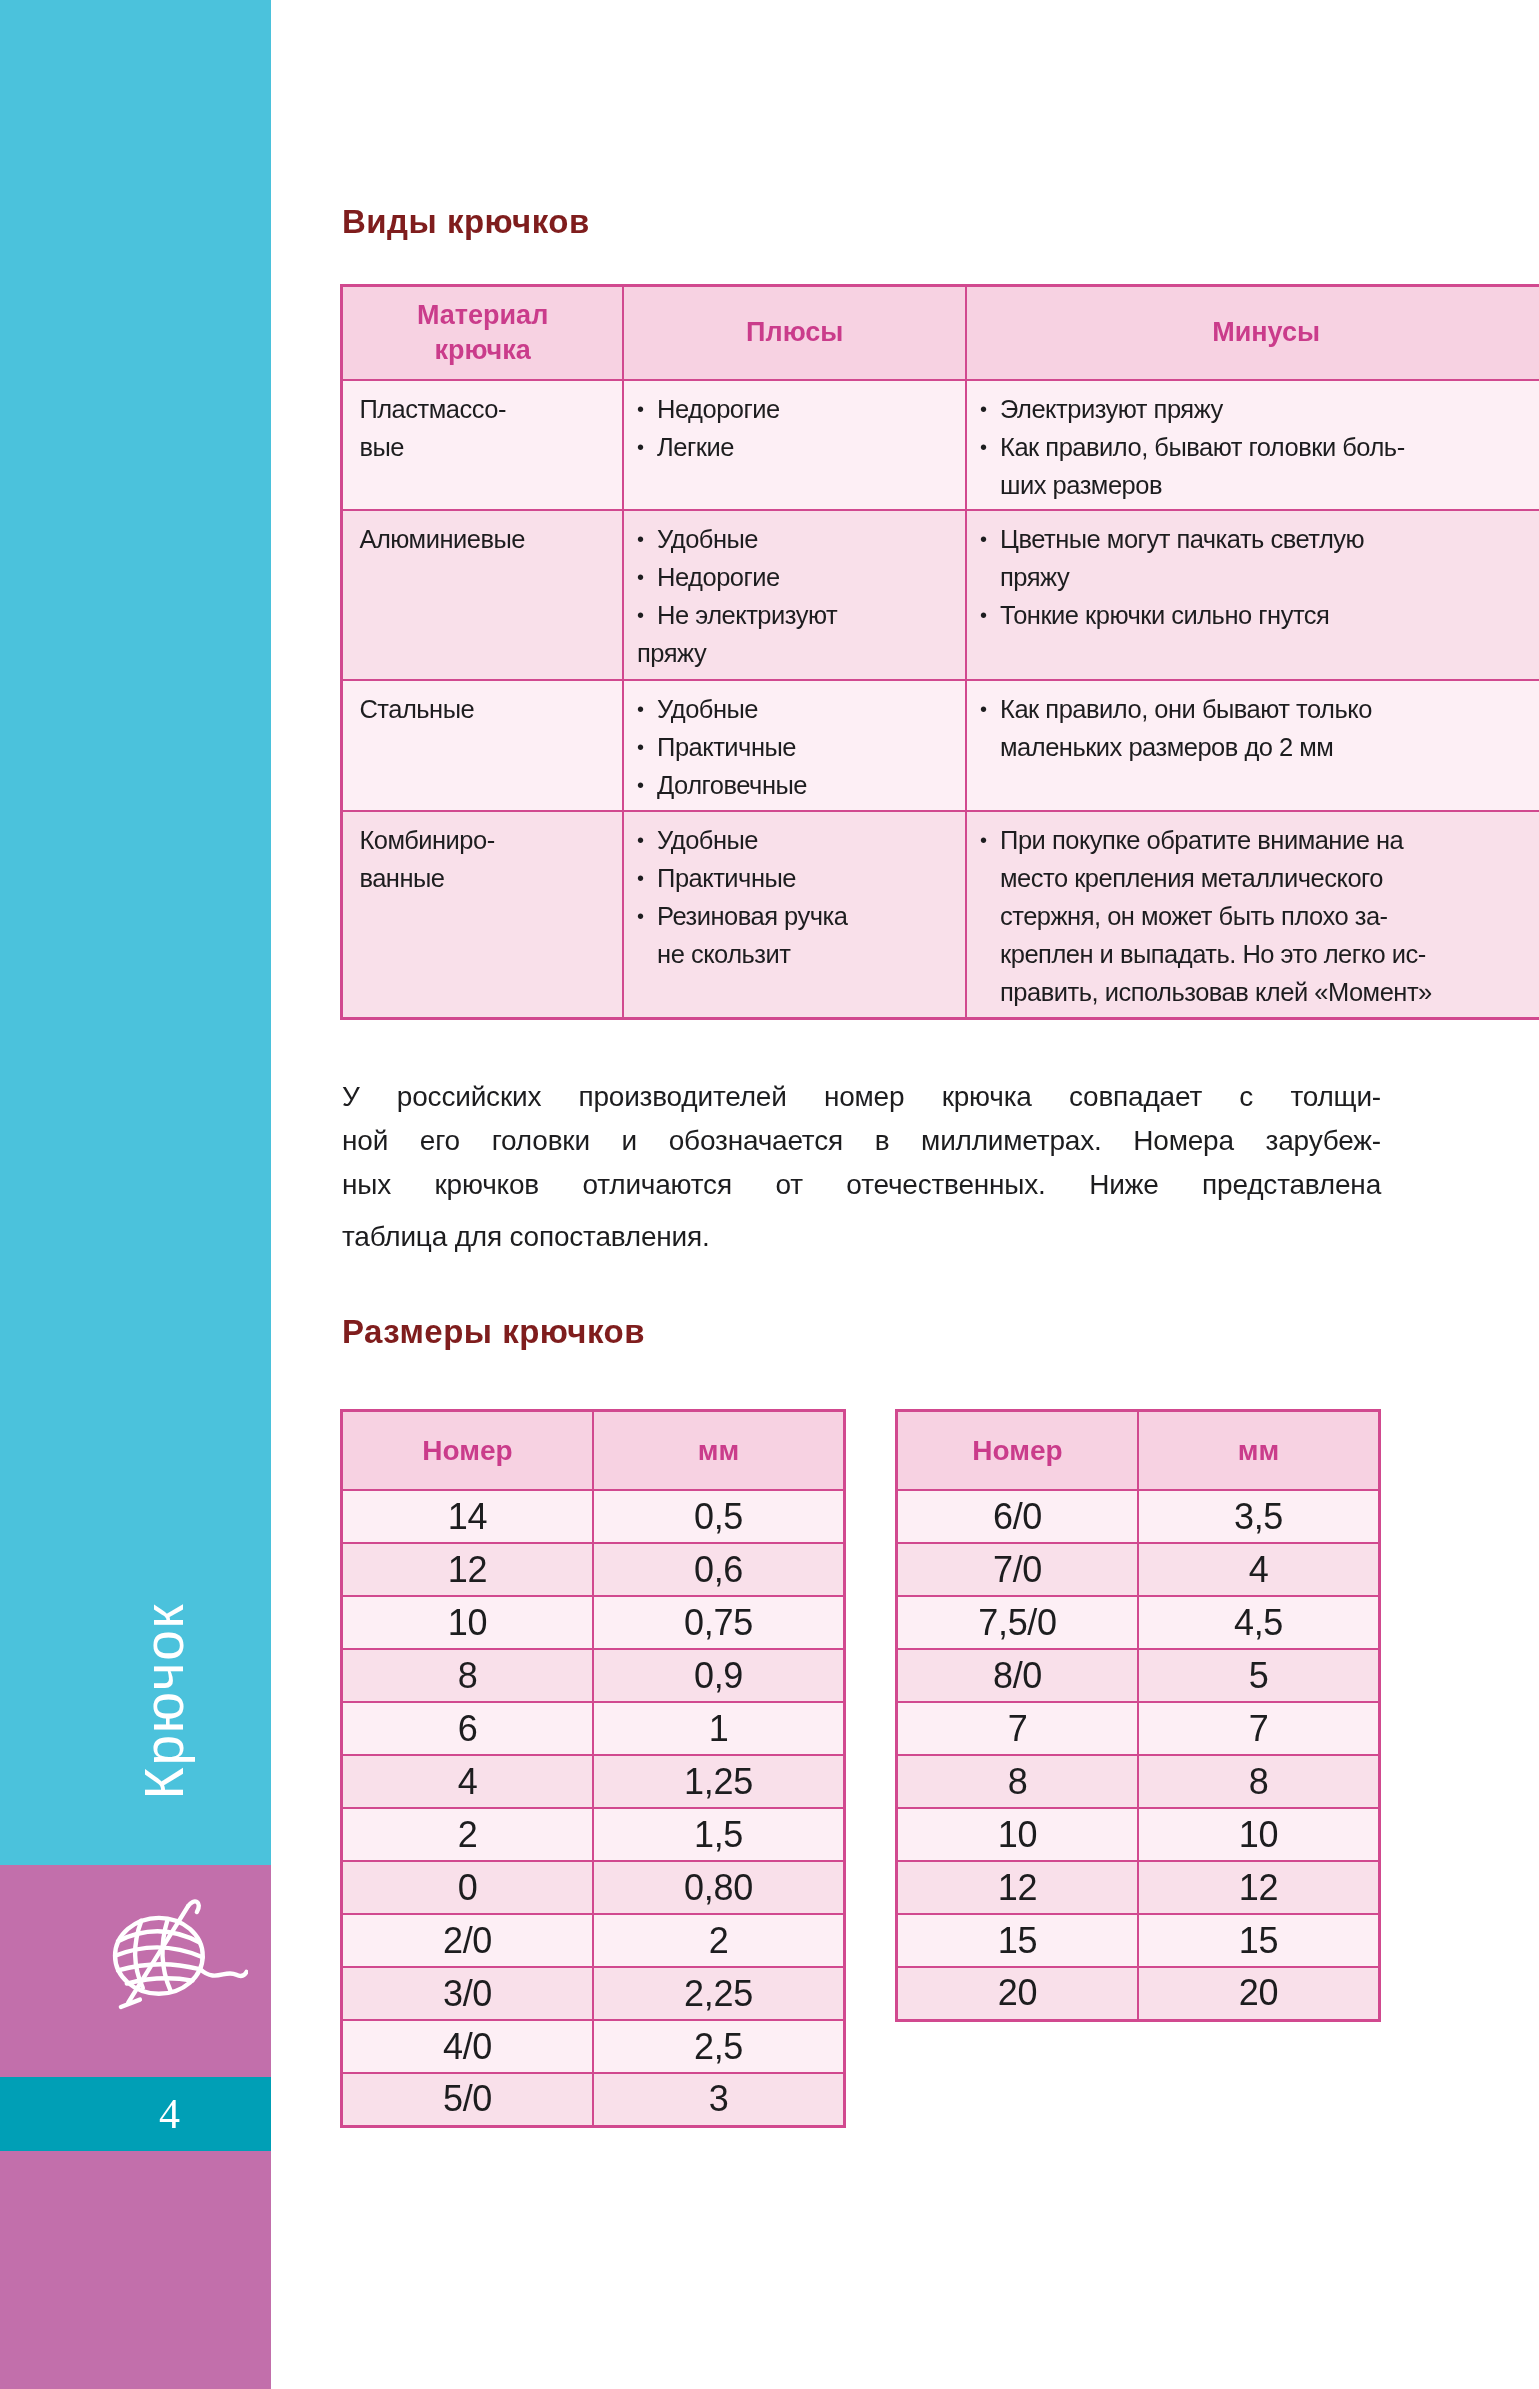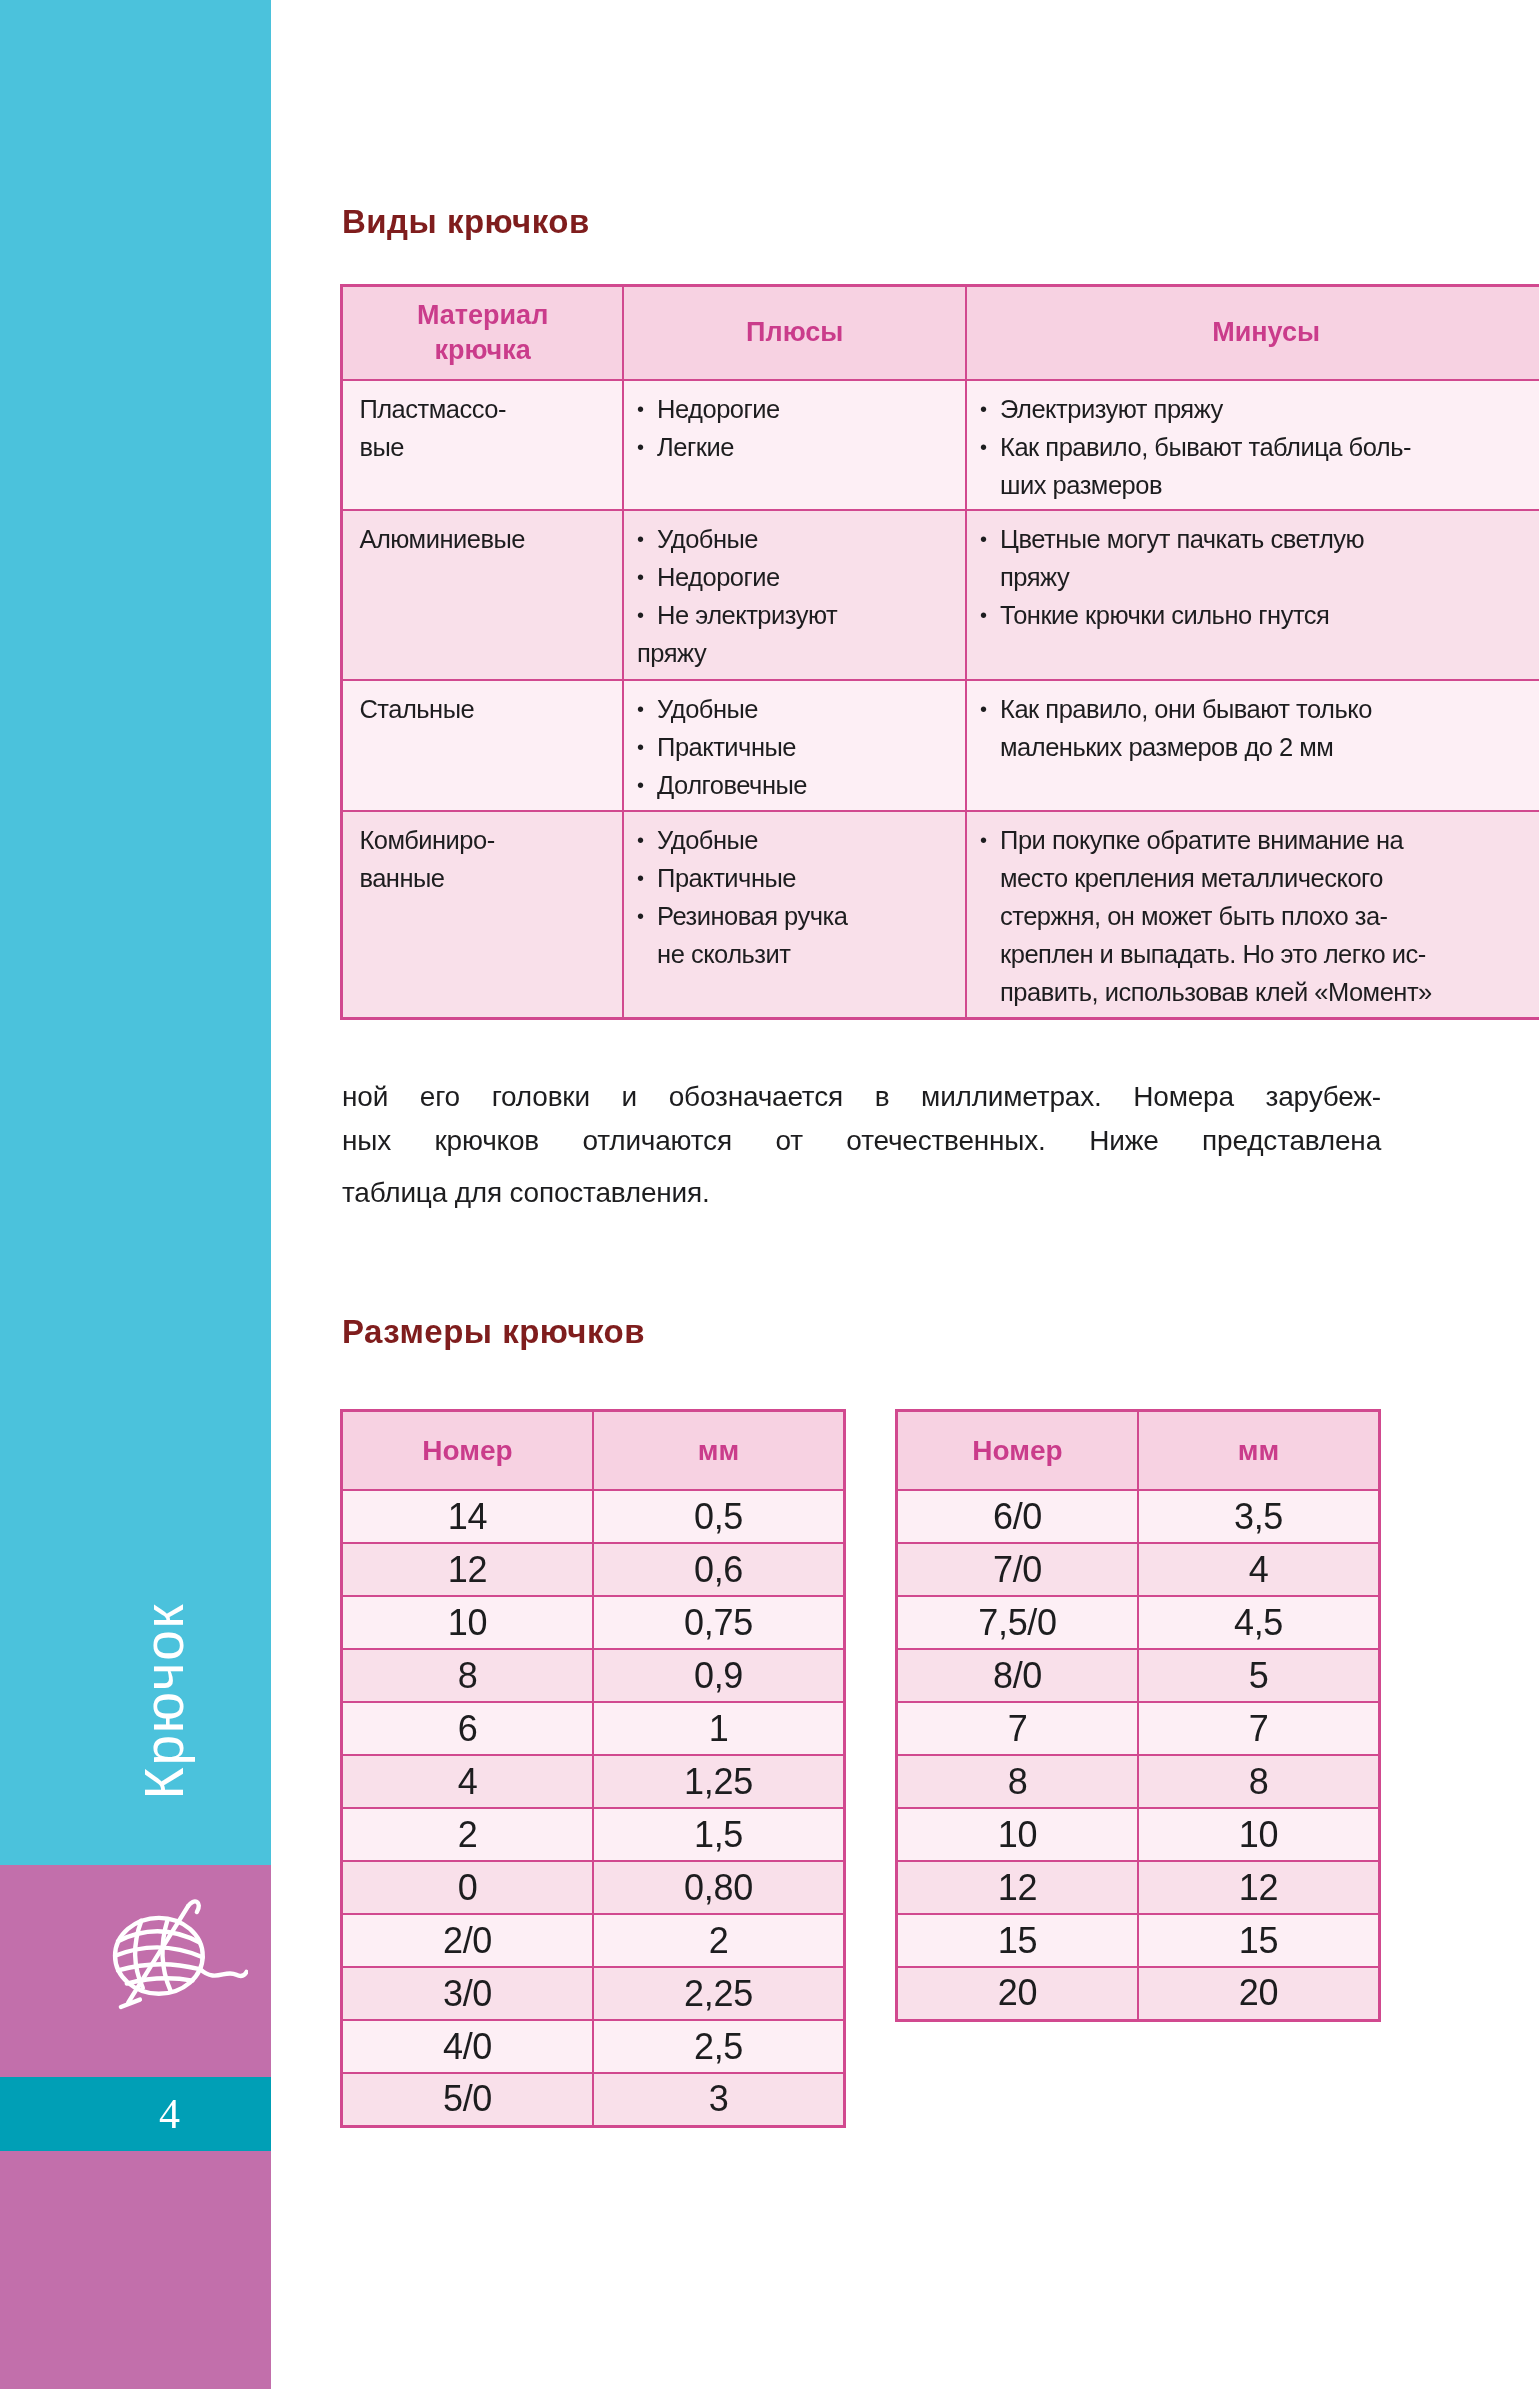--- a/index.html
+++ b/index.html
@@ -127,21 +127,21 @@
             <span class="litext"><span>Легкие</span></span>
           </div>
         </td>
         <td class="list-cell">
           <div class="li">
             <span class="bdot">•</span>
             <span class="litext"><span>Электризуют пряжу</span></span>
           </div>
           <div class="li">
             <span class="bdot">•</span>
-            <span class="litext"><span>Как правило, бывают таблица боль-</span><br><span>ших размеров</span></span>
+            <span class="litext"><span>Как правило, бывают головки боль-</span><br><span>ших размеров</span></span>
           </div>
         </td>
       </tr>
       <tr>
         <td class="mat-cell">
           <div class="mat-line">Алюминиевые</div>
         </td>
         <td class="list-cell">
           <div class="li">
             <span class="bdot">•</span>
@@ -216,20 +216,21 @@
           <div class="li">
             <span class="bdot">•</span>
             <span class="litext"><span>При покупке обратите внимание на</span><br><span>место крепления металлического</span><br><span>стержня, он может быть плохо за-</span><br><span>креплен и выпадать. Но это легко ис-</span><br><span>править, использовав клей «Момент»</span></span>
           </div>
         </td>
       </tr>
     </tbody>
 </table>
 
 <div class="para" id="para">
+    <div class="pline">У российских производителей номер крючка совпадает с толщи-</div>
     <div class="pline">ной его головки и обозначается в миллиметрах. Номера зарубеж-</div>
     <div class="pline">ных крючков отличаются от отечественных. Ниже представлена</div>
     <div class="pline last">таблица для сопоставления.</div>
   </div>
 
 <table id="ts-left" class="pinkt sizet">
   <colgroup>
       <col>
       <col>
     </colgroup>

